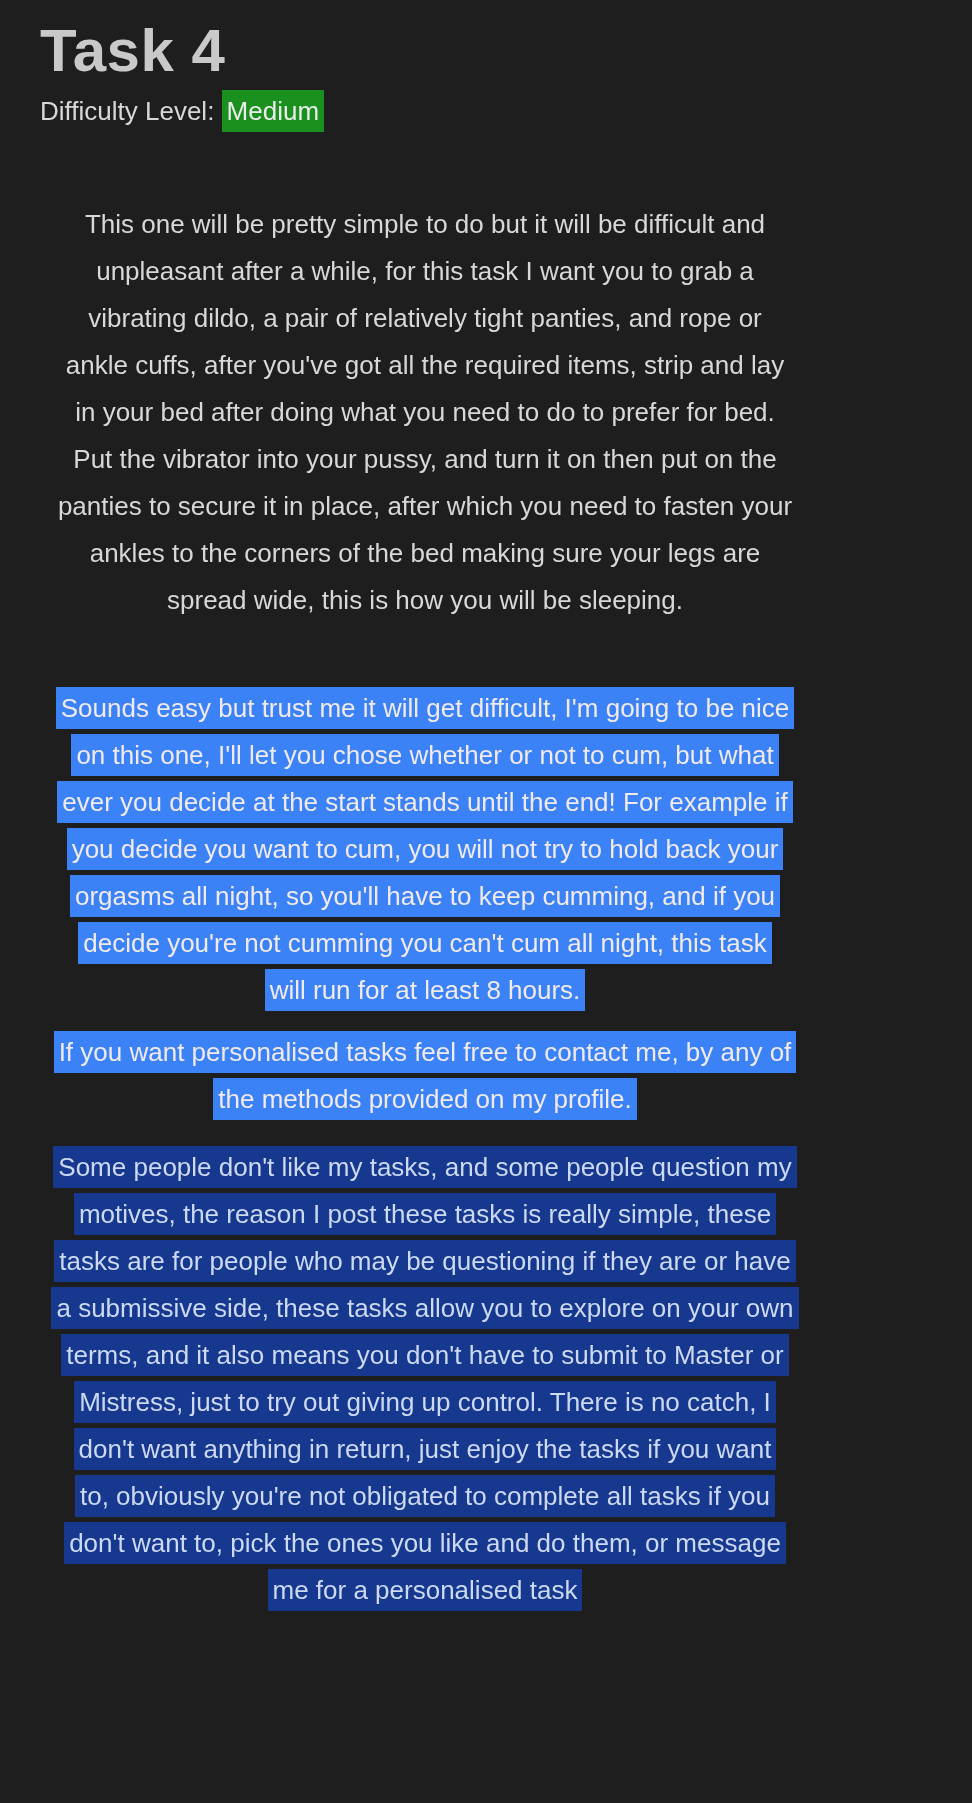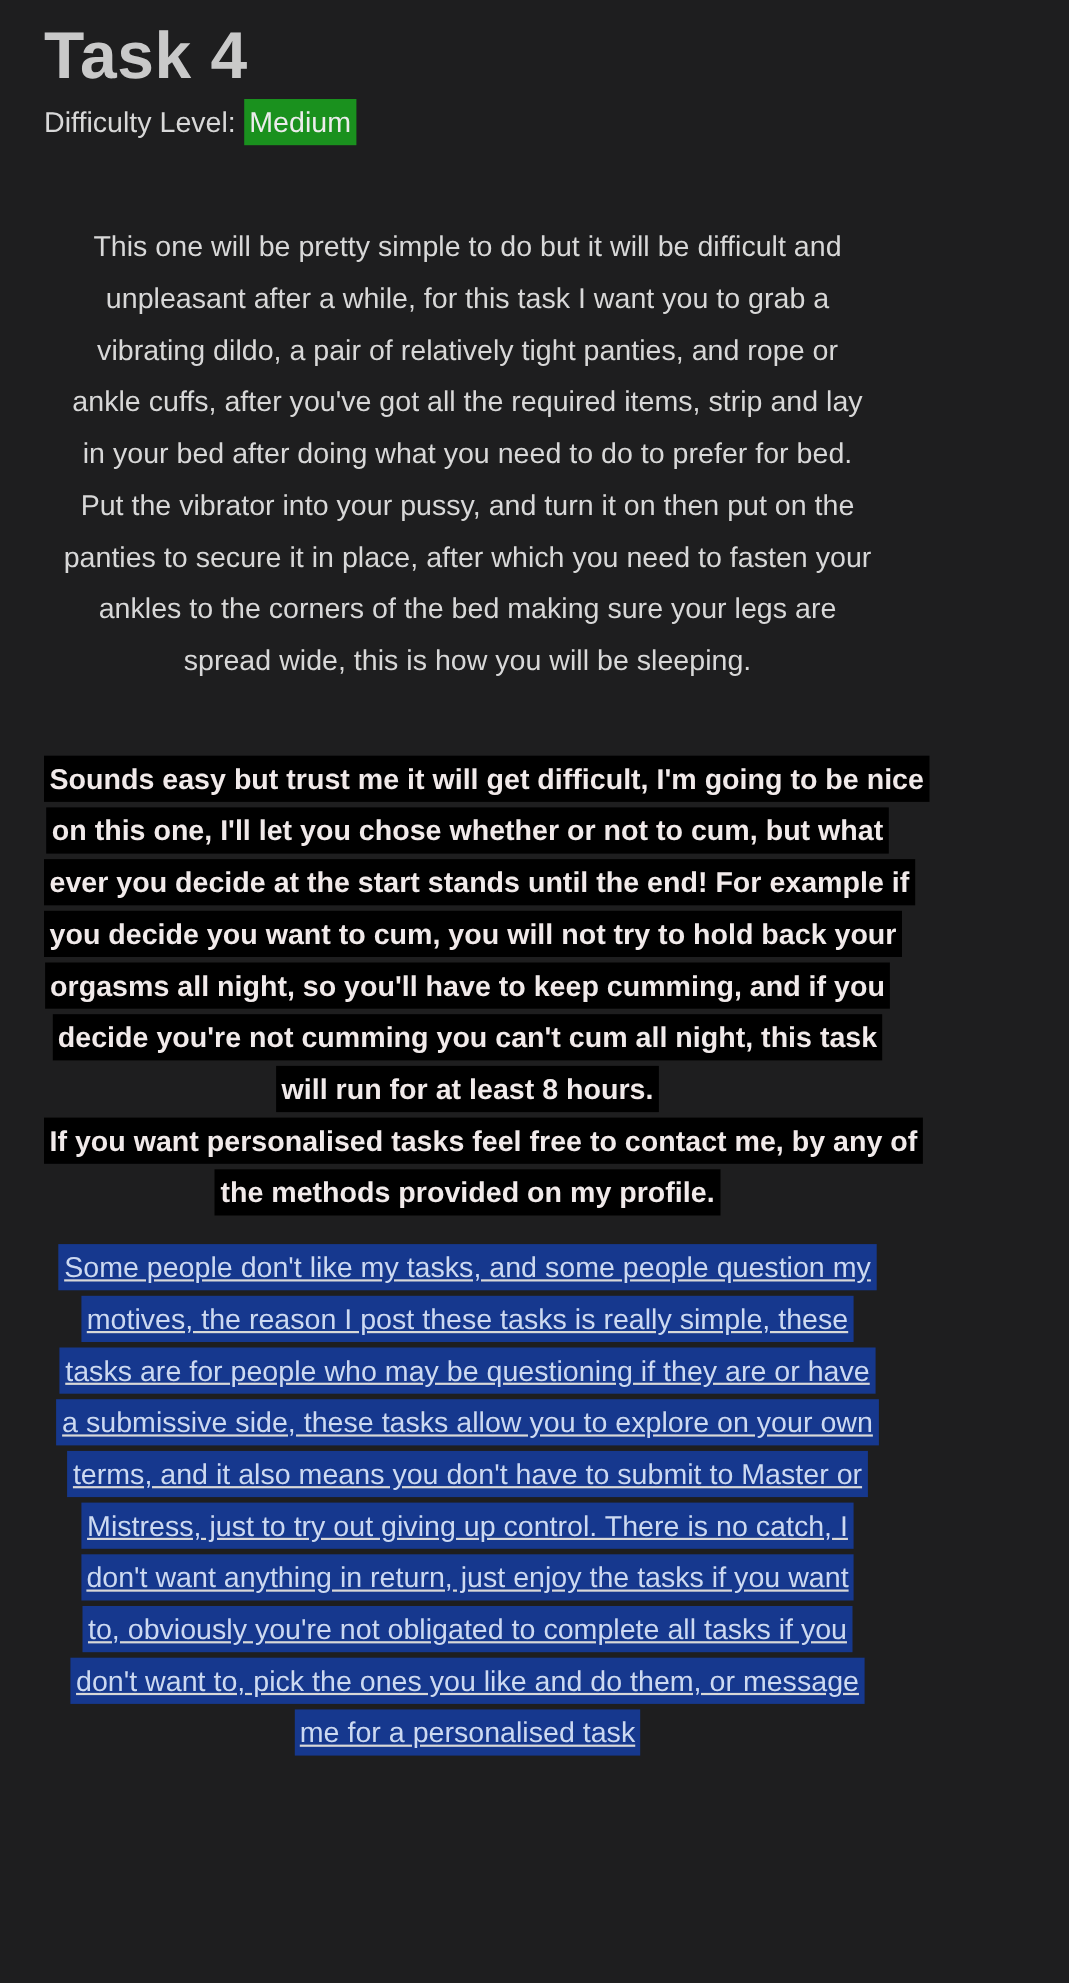--- a/index.html
+++ b/index.html
@@ -34,30 +34,30 @@
   .para {
     margin: 0;
     font-size: 26px;
     line-height: 47px;
     color: #d8d8d8;
     white-space: pre;
     text-align: center;
   }
   .para.intro   { margin-top: 66px; }
   .para.warning { margin-top: 61px; }
-  .para.contact { }
-  .para.about   { margin-top: 21px; text-decoration: underline; }
+  .para.contact { margin-top: 15px; }
+  .para.about   { margin-top: 21px; }
   .hl {
     padding: 6px 5px;
     -webkit-box-decoration-break: clone;
     box-decoration-break: clone;
     color: #ececec;
   }
   .hl.green { background: #1a911e; }
-  .hl.red   { background: #000000; color: #f1eaea; font-weight: bold; }
+  .hl.red   { background: #3b82f6; color: #f1eaea; }
   .hl.blue  { background: #16388e; color: #ccd9f1; }
 </style>
 </head>
 <body>
 
 <div class="content">
 
   <h1 class="post-title">Task 4</h1>
 
   <div class="meta">

